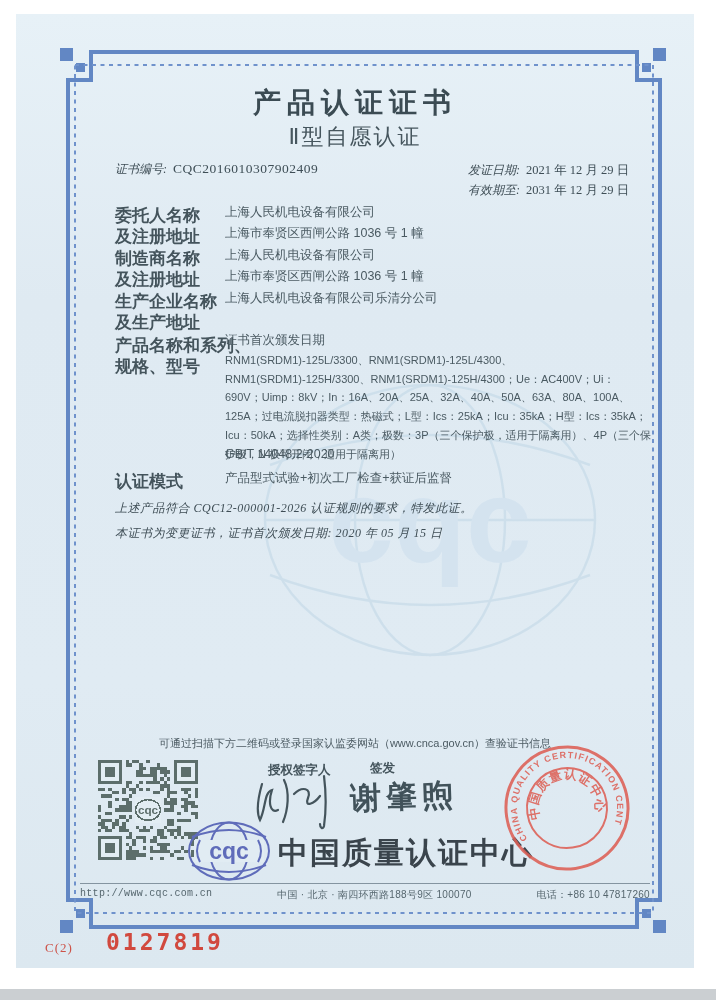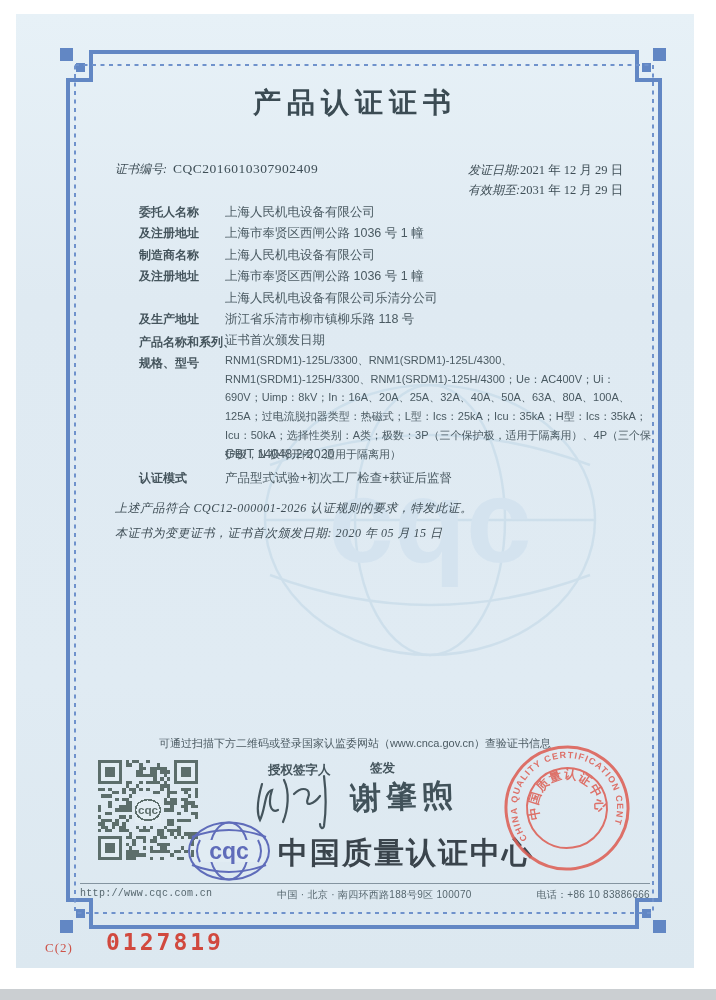--- a/index.html
+++ b/index.html
@@ -16,24 +16,24 @@
   .title { position:absolute; left:0; right:0; top:70px; text-align:center;
     font-size:28px; font-weight:bold; letter-spacing:6px; color:#3b4b53; }
   .subtitle { position:absolute; left:0; right:0; top:108px; text-align:center;
     font-size:22px; letter-spacing:2px; color:#46565e; }
 
   .kai { font-family:"Liberation Serif", serif; font-style:italic; color:#3e4d55; }
   .certno-row { position:absolute; left:99px; top:147px; font-size:12px; }
   .certno-val { font-family:"Liberation Serif", serif; font-style:normal;
     font-size:13.5px; color:#3e4e56; margin-left:6px; letter-spacing:.5px; }
   .dates { position:absolute; left:452px; top:146px; font-size:12px; line-height:20px; white-space:nowrap; }
-  .dates .dval { font-family:"Liberation Serif", serif; color:#3e4e56; margin-left:0; font-size:12.5px; }
-
-  .flabel { position:absolute; left:99px; width:170px; font-size:12px; font-weight:bold;
-    color:#44545c; white-space:nowrap;margin-left:24px; }
+  .dates .dval { font-family:"Liberation Serif", serif; color:#3e4e56; margin-left:6px; font-size:12.5px; }
+
+  .flabel { position:absolute; left:99px; width:170px; font-size:17px; font-weight:bold;
+    color:#44545c; white-space:nowrap; }
   .fvalue { position:absolute; left:209px; width:430px; font-size:12.5px; color:#4a5a62; white-space:nowrap; }
   .models { position:absolute; left:209px; top:337px; width:426px; font-size:11px;
     color:#4a5a62; line-height:18.7px; white-space:normal; }
 
   .stmt { position:absolute; left:99px; font-size:12px; letter-spacing:.5px; }
 
   .note { position:absolute; left:0; right:0; top:722px; text-align:center;
     font-size:11px; color:#4b5a62; }
 
   .qr-svg { position:absolute; left:82px; top:746px; width:100px; height:100px; }
@@ -92,20 +92,21 @@
         <ellipse cx="170" cy="150" rx="165" ry="135"></ellipse>
         <ellipse cx="170" cy="150" rx="75" ry="135"></ellipse>
         <path d="M10,95 Q170,35 330,95"></path>
         <path d="M10,205 Q170,265 330,205"></path>
         <line x1="5" y1="150" x2="335" y2="150"></line>
       </g>
       <text x="170" y="192" text-anchor="middle" font-size="118" font-weight="bold" fill="#cadded">cqc</text>
     </svg>
 
     <div class="title">产品认证证书</div>
+    <div class="subtitle">Ⅱ型自愿认证</div>
 
     <div class="certno-row">
       <span class="kai">证书编号:</span><span class="certno-val">CQC2016010307902409</span>
     </div>
     <div class="dates">
       <div>
         <span class="kai">发证日期:</span><span class="dval">2021 年 12 月 29 日</span>
       </div>
       <div>
         <span class="kai">有效期至:</span><span class="dval">2031 年 12 月 29 日</span>
@@ -115,23 +116,23 @@
     <div class="flabel" style="top:190px">委托人名称</div>
     <div class="fvalue" style="top:190px">上海人民机电设备有限公司</div>
     <div class="flabel" style="top:211px">及注册地址</div>
     <div class="fvalue" style="top:211px">上海市奉贤区西闸公路 1036 号 1 幢</div>
 
     <div class="flabel" style="top:233px">制造商名称</div>
     <div class="fvalue" style="top:233px">上海人民机电设备有限公司</div>
     <div class="flabel" style="top:254px">及注册地址</div>
     <div class="fvalue" style="top:254px">上海市奉贤区西闸公路 1036 号 1 幢</div>
 
+    <div class="flabel" style="top:276px">生产企业名称</div>
     <div class="fvalue" style="top:276px">上海人民机电设备有限公司乐清分公司</div>
     <div class="flabel" style="top:297px">及生产地址</div>
-    <div class="fvalue" style="top:297px">浙江省乐清市柳市镇柳乐路 118 号</div>
 
     <div class="flabel" style="top:320px">产品名称和系列、</div>
     <div class="flabel" style="top:341px">规格、型号</div>
     <div class="fvalue" style="top:318px">证书首次颁发日期</div>
     <div class="models">RNM1(SRDM1)-125L/3300、RNM1(SRDM1)-125L/4300、RNM1(SRDM1)-125H/3300、RNM1(SRDM1)-125H/4300；Ue：AC400V；Ui：690V；Uimp：8kV；In：16A、20A、25A、32A、40A、50A、63A、80A、100A、125A；过电流脱扣器类型：热磁式；L型：Ics：25kA；Icu：35kA；H型：Ics：35kA；Icu：50kA；选择性类别：A类；极数：3P（三个保护极，适用于隔离用）、4P（三个保护极，N 极可开闭，适用于隔离用）</div>
 
     <div class="fvalue" style="top:433px">GB/T 14048.2-2020</div>
     <div class="flabel" style="top:456px">认证模式</div>
     <div class="fvalue" style="top:456px">产品型式试验+初次工厂检查+获证后监督</div>
 
@@ -437,21 +438,21 @@
       </text>
       <text font-size="12.5" letter-spacing="1" fill="#dd6056" font-weight="bold">
         <textPath href="#stampArcInner" startOffset="0">中国质量认证中心</textPath>
       </text>
     </svg>
 
     <div class="footer-line"></div>
     <div class="footer">
       <span class="web">http://www.cqc.com.cn</span>
       <span>中国 · 北京 · 南四环西路188号9区  100070</span>
-      <span>电话：+86 10 83886666</span>
+      <span>电话：+86 10 47817260</span>
     </div>
 
     <div class="serial-prefix">C(2)</div>
     <div class="serial-number">0127819</div>
   </div>
 
   <div class="scan-strip"></div>
 </div>
 
 </body></html>

